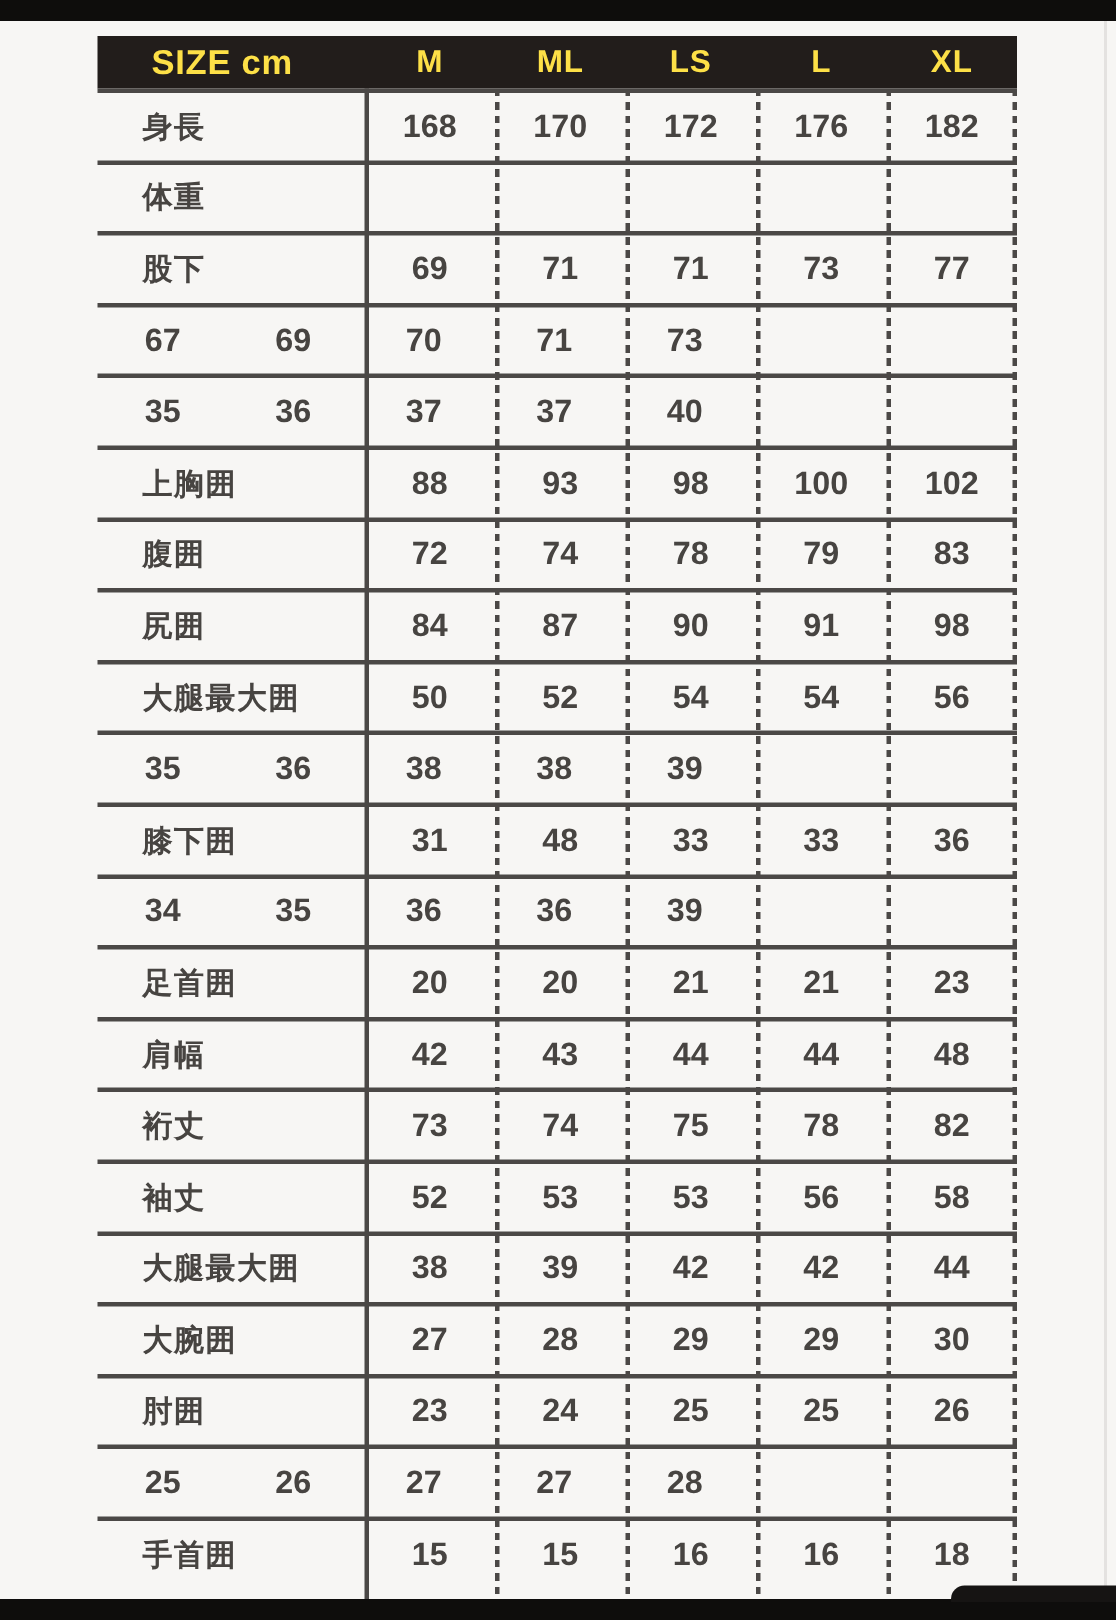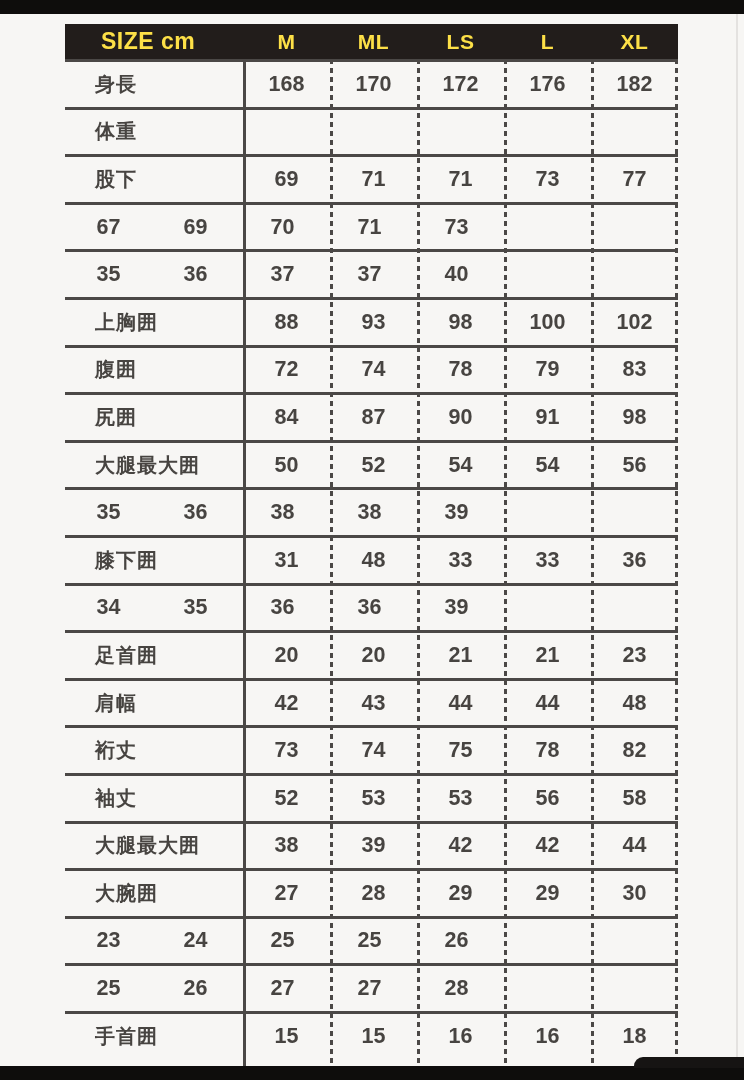--- a/index.html
+++ b/index.html
@@ -273,20 +273,21 @@
     <div style="display:flex">
             <div class="cell">27</div>
             <div class="cell">28</div>
             <div class="cell">29</div>
             <div class="cell">29</div>
             <div class="cell">30</div>
           </div>
   </div>
 
   <div class="t-row">
+    <div class="label-cell">肘囲</div>
     <div style="display:flex">
             <div class="cell">23</div>
             <div class="cell">24</div>
             <div class="cell">25</div>
             <div class="cell">25</div>
             <div class="cell">26</div>
           </div>
   </div>
 
   <div class="t-row">

